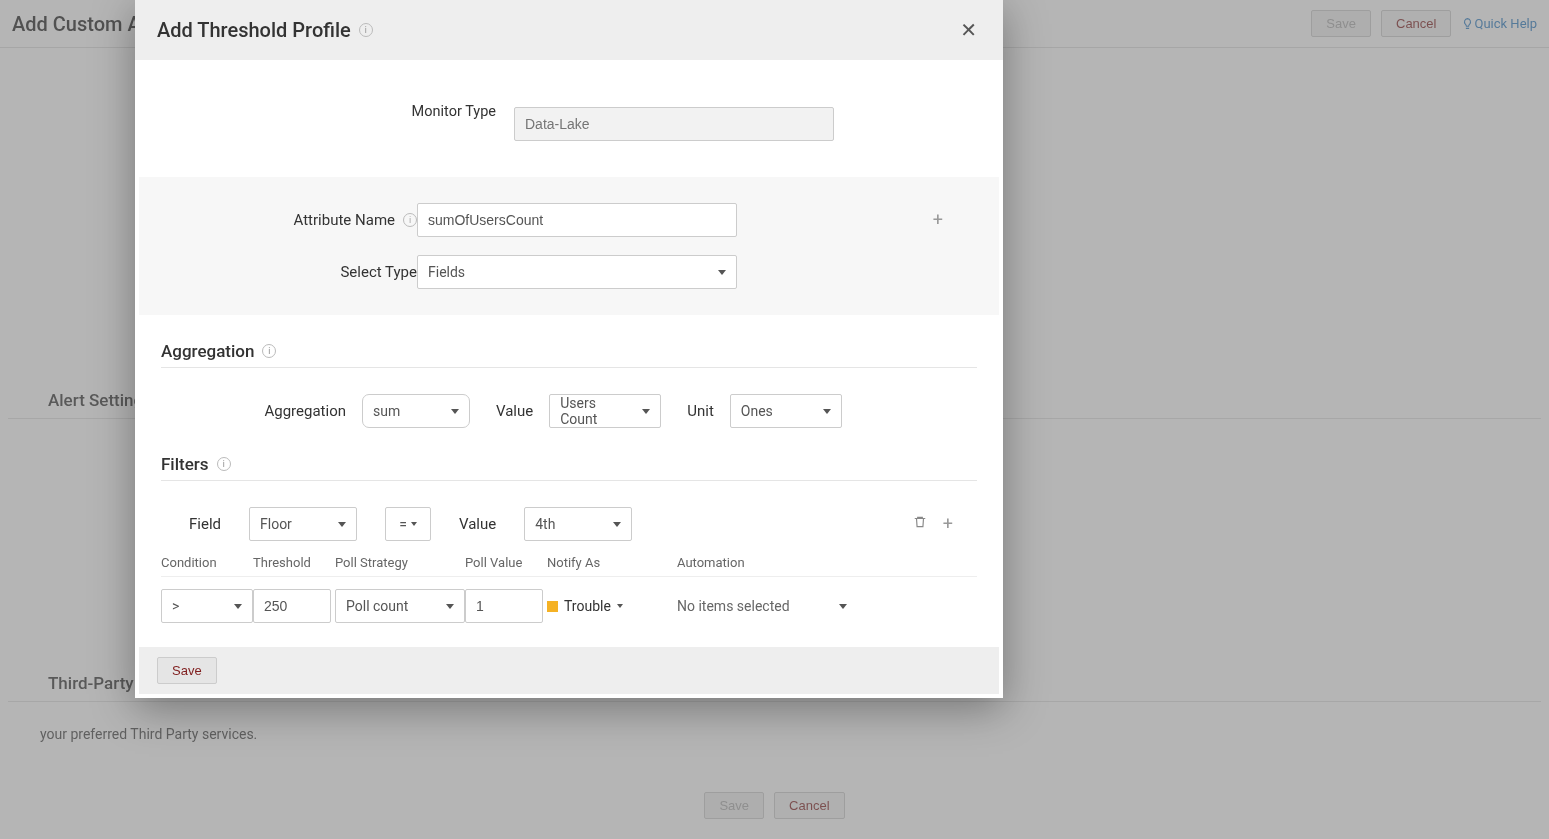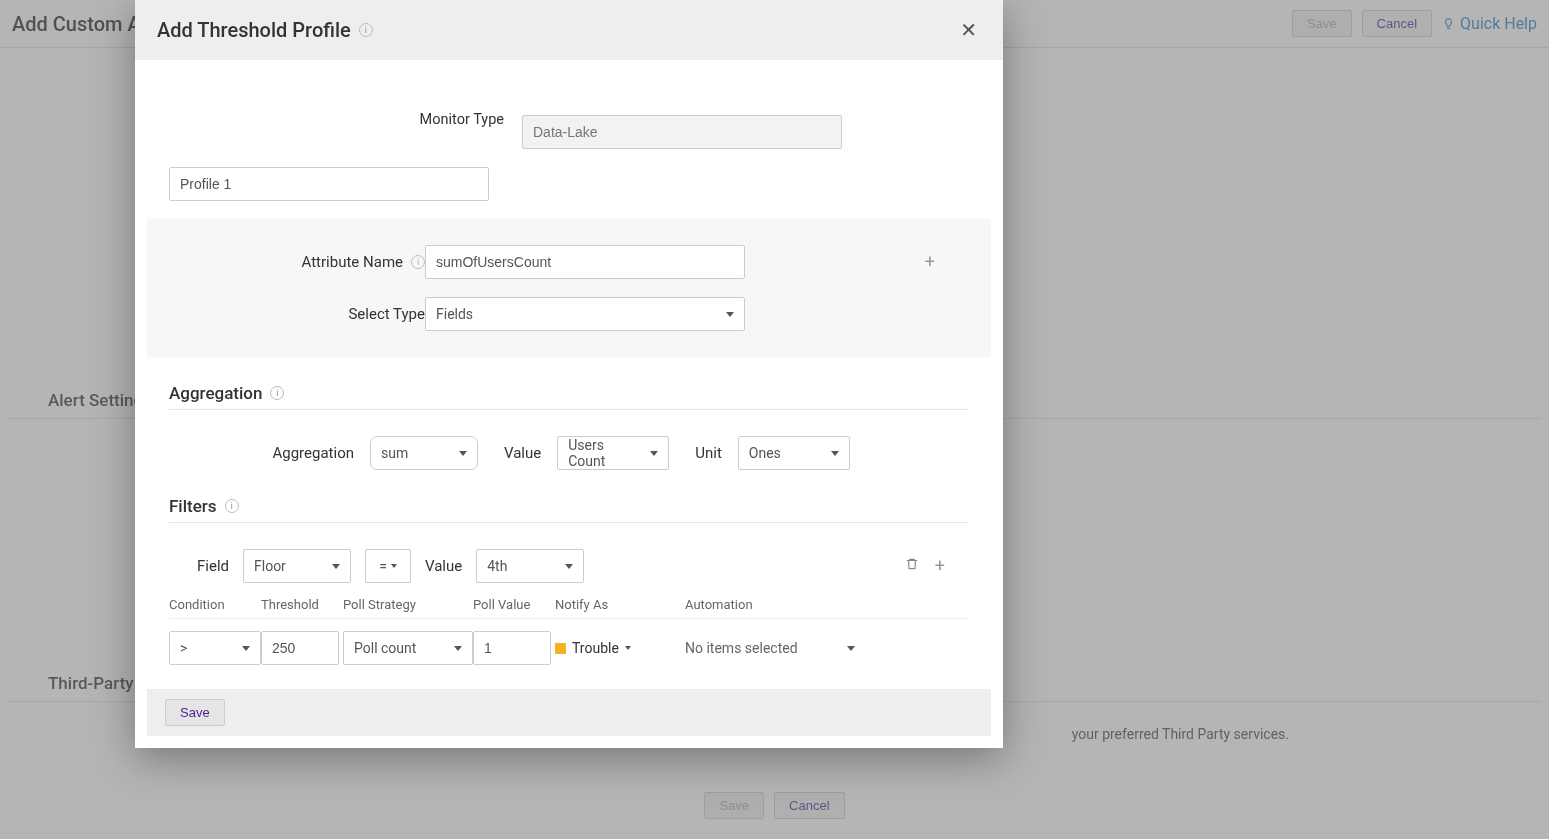--- a/index.html
+++ b/index.html
@@ -20,25 +20,25 @@
   }
   
   .page-bg { position: absolute; inset: 0; background: #fff; }
   .page-header {
     display:flex; align-items:center; justify-content:space-between;
     height:48px; padding:0 12px; border-bottom:1px solid #ddd;
   }
   .page-title { font-size:20px; font-weight:500; color:#222; }
   .header-right { display:flex; align-items:center; gap:10px; }
   .btn {
-    border:1px solid #ccc; background:#f3f3f3; color:#4c1d95;
+    border:1px solid #ccc; background:#f3f3f3; color:#7f1d1d;
     padding:5px 14px; font-size:13px; border-radius:2px; cursor:pointer;
   }
   .btn.disabled { color:#aaa; background:#f0f0f0; cursor:default; }
-  .quick-help { color:#2c7cc2; font-size:16px; display:flex; align-items:center; gap:5px; cursor:pointer;}
+  .quick-help { color:#2c7cc2; font-size:13px; display:flex; align-items:center; cursor:pointer;}
   .quick-help svg { width:13px; height:13px; }
   .section-header {
     font-size:17px; color:#333; padding:14px 40px 8px; font-weight:500;
     border-bottom:1px solid #e0e0e0; margin:0 8px;
   }
   .page-body { position:absolute; top:48px; left:0; right:0; bottom:0; }
   .alert-settings { position:absolute; top:328px; left:0; right:0; }
   .third-party { position:absolute; top:611px; left:0; right:0; }
   .third-party-text {
     padding:24px 40px 0 40px; color:#444; font-size:14px;
@@ -53,21 +53,21 @@
     position:absolute; top:0; left:135px; width:868px;
     background:#fff; z-index:20;
     box-shadow:0 10px 40px rgba(0,0,0,0.35);
   }
   .modal-header {
     display:flex; align-items:center; justify-content:space-between;
     padding:14px 22px; background:#eeeeee;
   }
   .modal-title { font-size:20px; color:#333; font-weight:500; display:flex; align-items:center; gap:8px;}
   .close-x { font-size:20px; color:#555; cursor:pointer; padding:4px;}
-  .modal-body { padding:12px; background:#fff; }
+  .modal-body { padding:4px; background:#fff; }
   .info-icon {
     display:inline-flex; width:14px; height:14px; align-items:center; justify-content:center;
     border:1px solid #bbb; border-radius:50%; font-size:9px; color:#aaa;
   }
 
   .form-area { padding:18px 22px 0; }
   .form-row { display:flex; align-items:center; margin-bottom:18px; gap:18px; }
   .form-label { width:335px; text-align:right; font-size:14.5px; color:#333; }
   .form-label.required { color:#e74c3c; }
   .input, .select {
@@ -94,21 +94,21 @@
     font-size:17px; font-weight:500; color:#333; display:flex; align-items:center; gap:8px;
     padding-bottom:6px; margin-top:18px;
   }
   .hr { border:none; border-top:1px solid #e5e5e5; margin:0 0 18px; }
 
   .agg-row { display:flex; align-items:center; gap:26px; padding:6px 22px 0; }
   .agg-group { display:flex; align-items:center; gap:16px; }
   .agg-label { font-size:15px; color:#333; width:185px; text-align:right;}
   .agg-label.small { width:auto; text-align:left; }
 
-  .filter-row { display:flex; align-items:center; gap:14px; padding:6px 22px 0 50px; }
+  .filter-row { display:flex; align-items:center; gap:28px; padding:6px 22px 0 50px; }
   .filter-label { font-size:15px; color:#333; }
   .filter-actions { margin-left:auto; display:flex; gap:10px; align-items:center;}
   .icon-btn { color:#888; cursor:pointer; font-size:15px; padding:2px;}
 
   
   .cond-wrapper { padding:14px 22px 10px; }
   .cond-head, .cond-row { display:grid; grid-template-columns: 92px 82px 130px 82px 130px 170px; gap:0; align-items:center;}
   .cond-head { font-size:13px; color:#666; padding-bottom:6px; border-bottom:1px solid #eee;}
   .cond-row { padding-top:12px; }
   .badge { display:inline-block; width:11px; height:11px; background:#f5b225; margin-right:6px;}
@@ -138,21 +138,21 @@
         <span>Quick Help</span>
       </div>
     </div>
   </div>
   <div class="page-body">
     <div class="alert-settings">
       <div class="section-header">Alert Settings</div>
     </div>
     <div class="third-party">
       <div class="section-header">Third-Party Integration</div>
-      <div class="third-party-text" style="text-align:right; padding-right:260px;">your preferred Third Party services.</div>
+      <div class="third-party-text" style="padding-right:260px;">your preferred Third Party services.</div>
     </div>
     <div class="bottom-buttons">
       <button class="btn disabled">Save</button>
       <button class="btn">Cancel</button>
     </div>
   </div>
 </div>
 
 <div class="backdrop"></div>
 
@@ -166,21 +166,20 @@
   </div>
 
   <div class="modal-body">
 
     <div class="form-area">
       <div class="form-row">
         <div class="form-label">Monitor Type</div>
         <input class="input" style="width: 320px;" disabled="" placeholder="Data-Lake">
       </div>
       <div class="form-row">
-        <input class="input" style="width: 320px;" value="Profile 1">
       </div>
     </div>
 
     <div class="gray-panel">
       <div class="panel-row">
         <div class="panel-label">
           <span>Attribute Name</span>
           <span class="info-icon">i</span>
         </div>
         <input class="input" style="width: 320px;" value="sumOfUsersCount">

